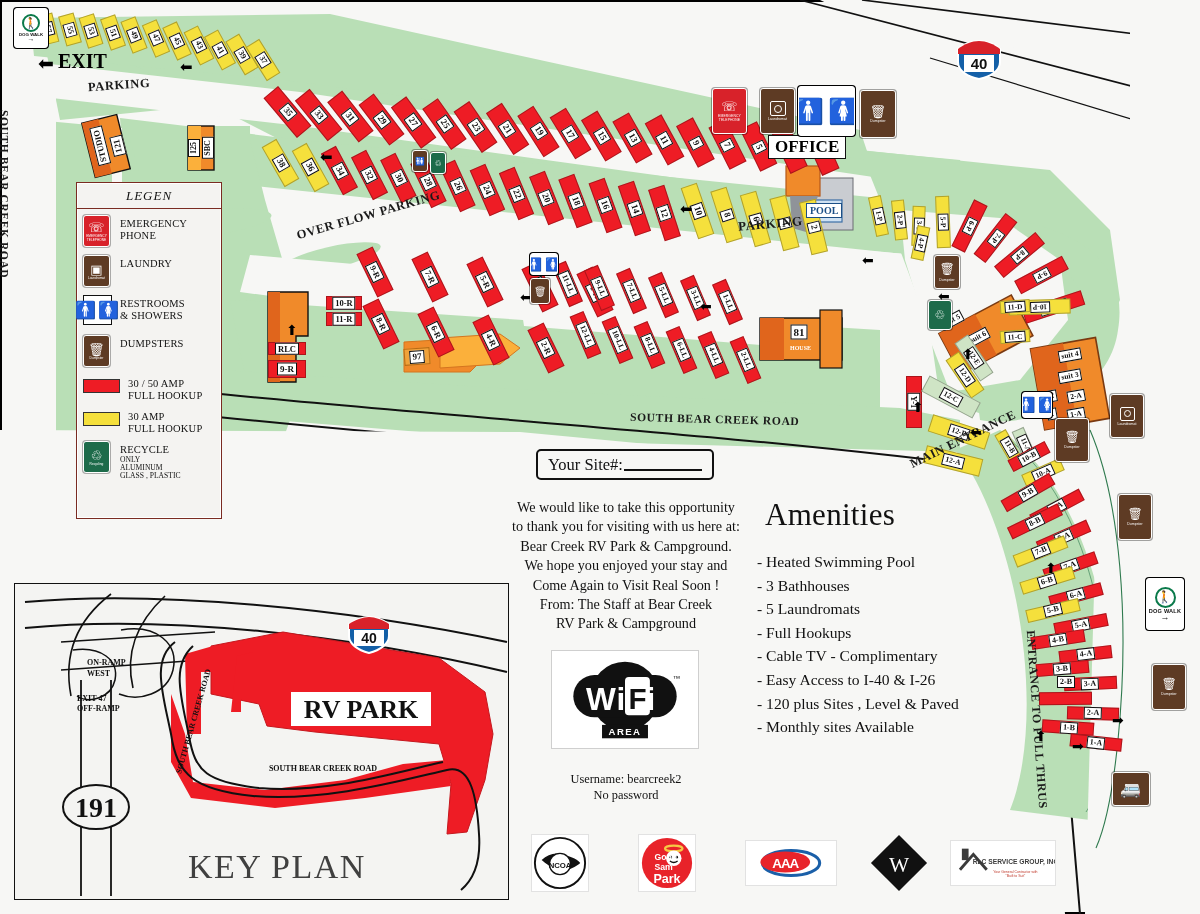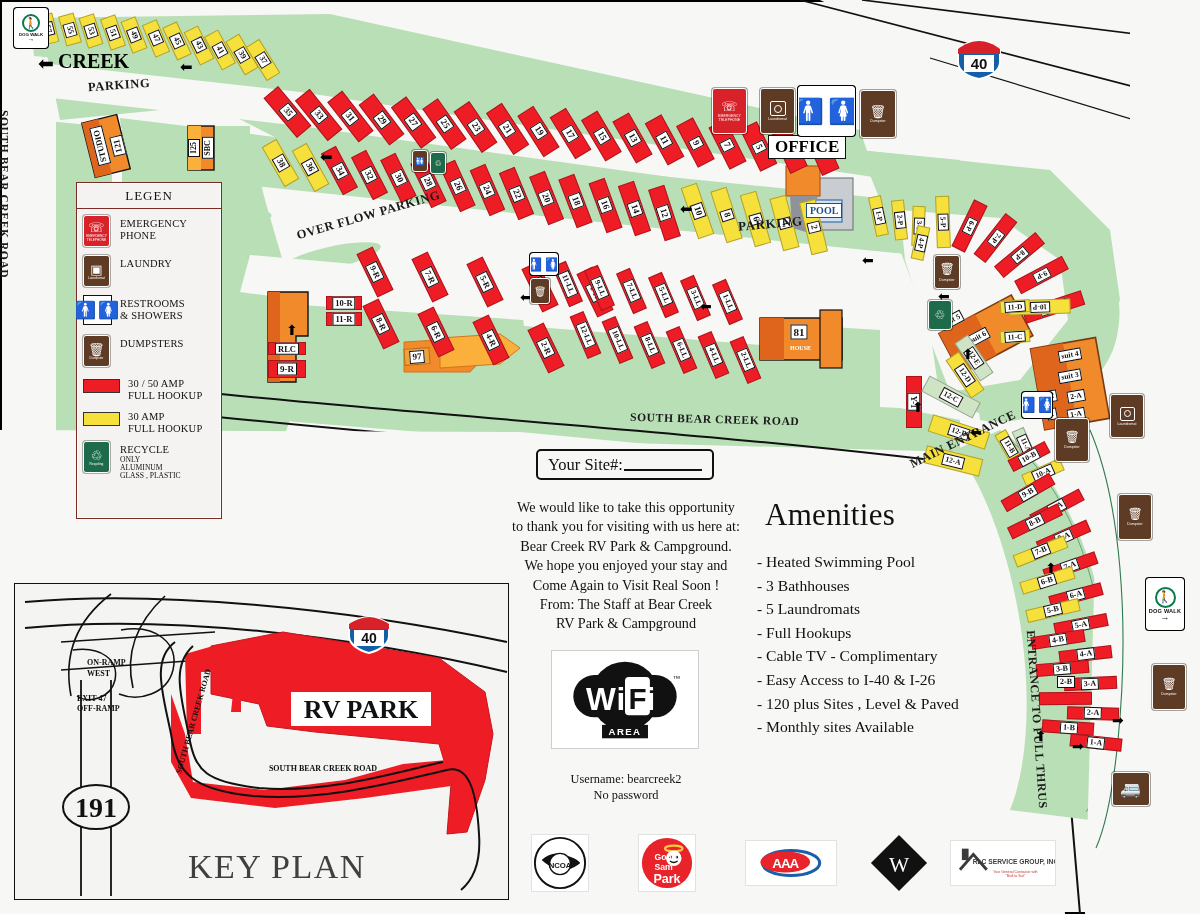--- a/index.html
+++ b/index.html
@@ -37,21 +37,21 @@
   }
 
   
   #legend {
     position:absolute; left:76px; top:182px; width:146px; height:337px;
     background:#f4f3f1; border:1.5px solid #7a2b22;
     box-shadow:0 0 0 1px #fff inset;
   }
   #legend .lg-title {
     text-align:center; font-size:13px; letter-spacing:1px; padding:5px 0 4px;
-    border-bottom:1.5px solid #7a2b22; color:#111;
+    border-bottom:1.5px solid #7a2b22; color:#111;font-style:italic;
   }
   #legend .lg-body { padding:6px 5px 0 6px; }
   .lg-row { display:flex; align-items:flex-start; margin-bottom:7px; }
   .lg-ico { width:29px; height:33px; flex:0 0 29px; margin-right:8px; position:relative; }
   .lg-txt { font-size:10.5px; line-height:11.5px; letter-spacing:.2px; color:#111; padding-top:3px; }
   .lg-txt small { font-size:7.6px; line-height:8.4px; display:block; letter-spacing:0; }
   .sw { width:37px; height:14px; border:1px solid #333; margin-right:8px; flex:0 0 37px; margin-top:4px;}
 
   
   .sign {
@@ -450,21 +450,21 @@
     <div style="position: absolute; left: 1067.06px; top: 706.588px; width: 52.4706px; height: 13px; background: rgb(238, 28, 37); transform: rotate(1.76471deg); transform-origin: center center; border: 0.7px solid rgba(0, 0, 0, 0.28);"></div>
     <div class="site" style="font-size: 8px; left: 1093.29px; top: 713.088px; transform: translate(-50%, -50%) rotate(1.76471deg);">2-A</div>
     <div style="position: absolute; left: 1042.47px; top: 721.294px; width: 52.2353px; height: 13px; background: rgb(238, 28, 37); transform: rotate(3.88235deg); transform-origin: center center; border: 0.7px solid rgba(0, 0, 0, 0.28);"></div>
     <div class="site" style="font-size: 8px; left: 1068.59px; top: 727.794px; transform: translate(-50%, -50%) rotate(3.88235deg);">1-B</div>
     <div style="position: absolute; left: 1069.65px; top: 736px; width: 52px; height: 13px; background: rgb(238, 28, 37); transform: rotate(6deg); transform-origin: center center; border: 0.7px solid rgba(0, 0, 0, 0.28);"></div>
     <div class="site" style="font-size: 8px; left: 1095.65px; top: 742.5px; transform: translate(-50%, -50%) rotate(6deg);">1-A</div>
   </div>
 
 <div class="lbl road-name" style="left:10px; top:110px; transform:rotate(90deg); transform-origin:left top; font-size:11.5px;">SOUTH BEAR CREEK ROAD</div>
 
-<div class="lbl" style="left:58px; top:50px; font-size:20px; font-weight:bold;">CREEK</div>
+<div class="lbl" style="left:58px; top:50px; font-size:20px; font-weight:bold;">EXIT</div>
 <div class="lbl" style="left:38px; top:52px; font-size:19px;">⬅</div>
 
 <div class="lbl road-name" style="left:88px; top:78px; font-size:12.5px; transform:rotate(-4deg);">PARKING</div>
 
 <div class="lbl road-name" style="left:294px; top:208px; font-size:12.5px; transform:rotate(-16deg); text-align:center; line-height:14px;">
   <span>OVER FLOW PARKING</span>
 </div>
 
 <div class="lbl road-name" style="left:738px; top:216px; font-size:13px; transform:rotate(-5deg);">PARKING</div>
 

